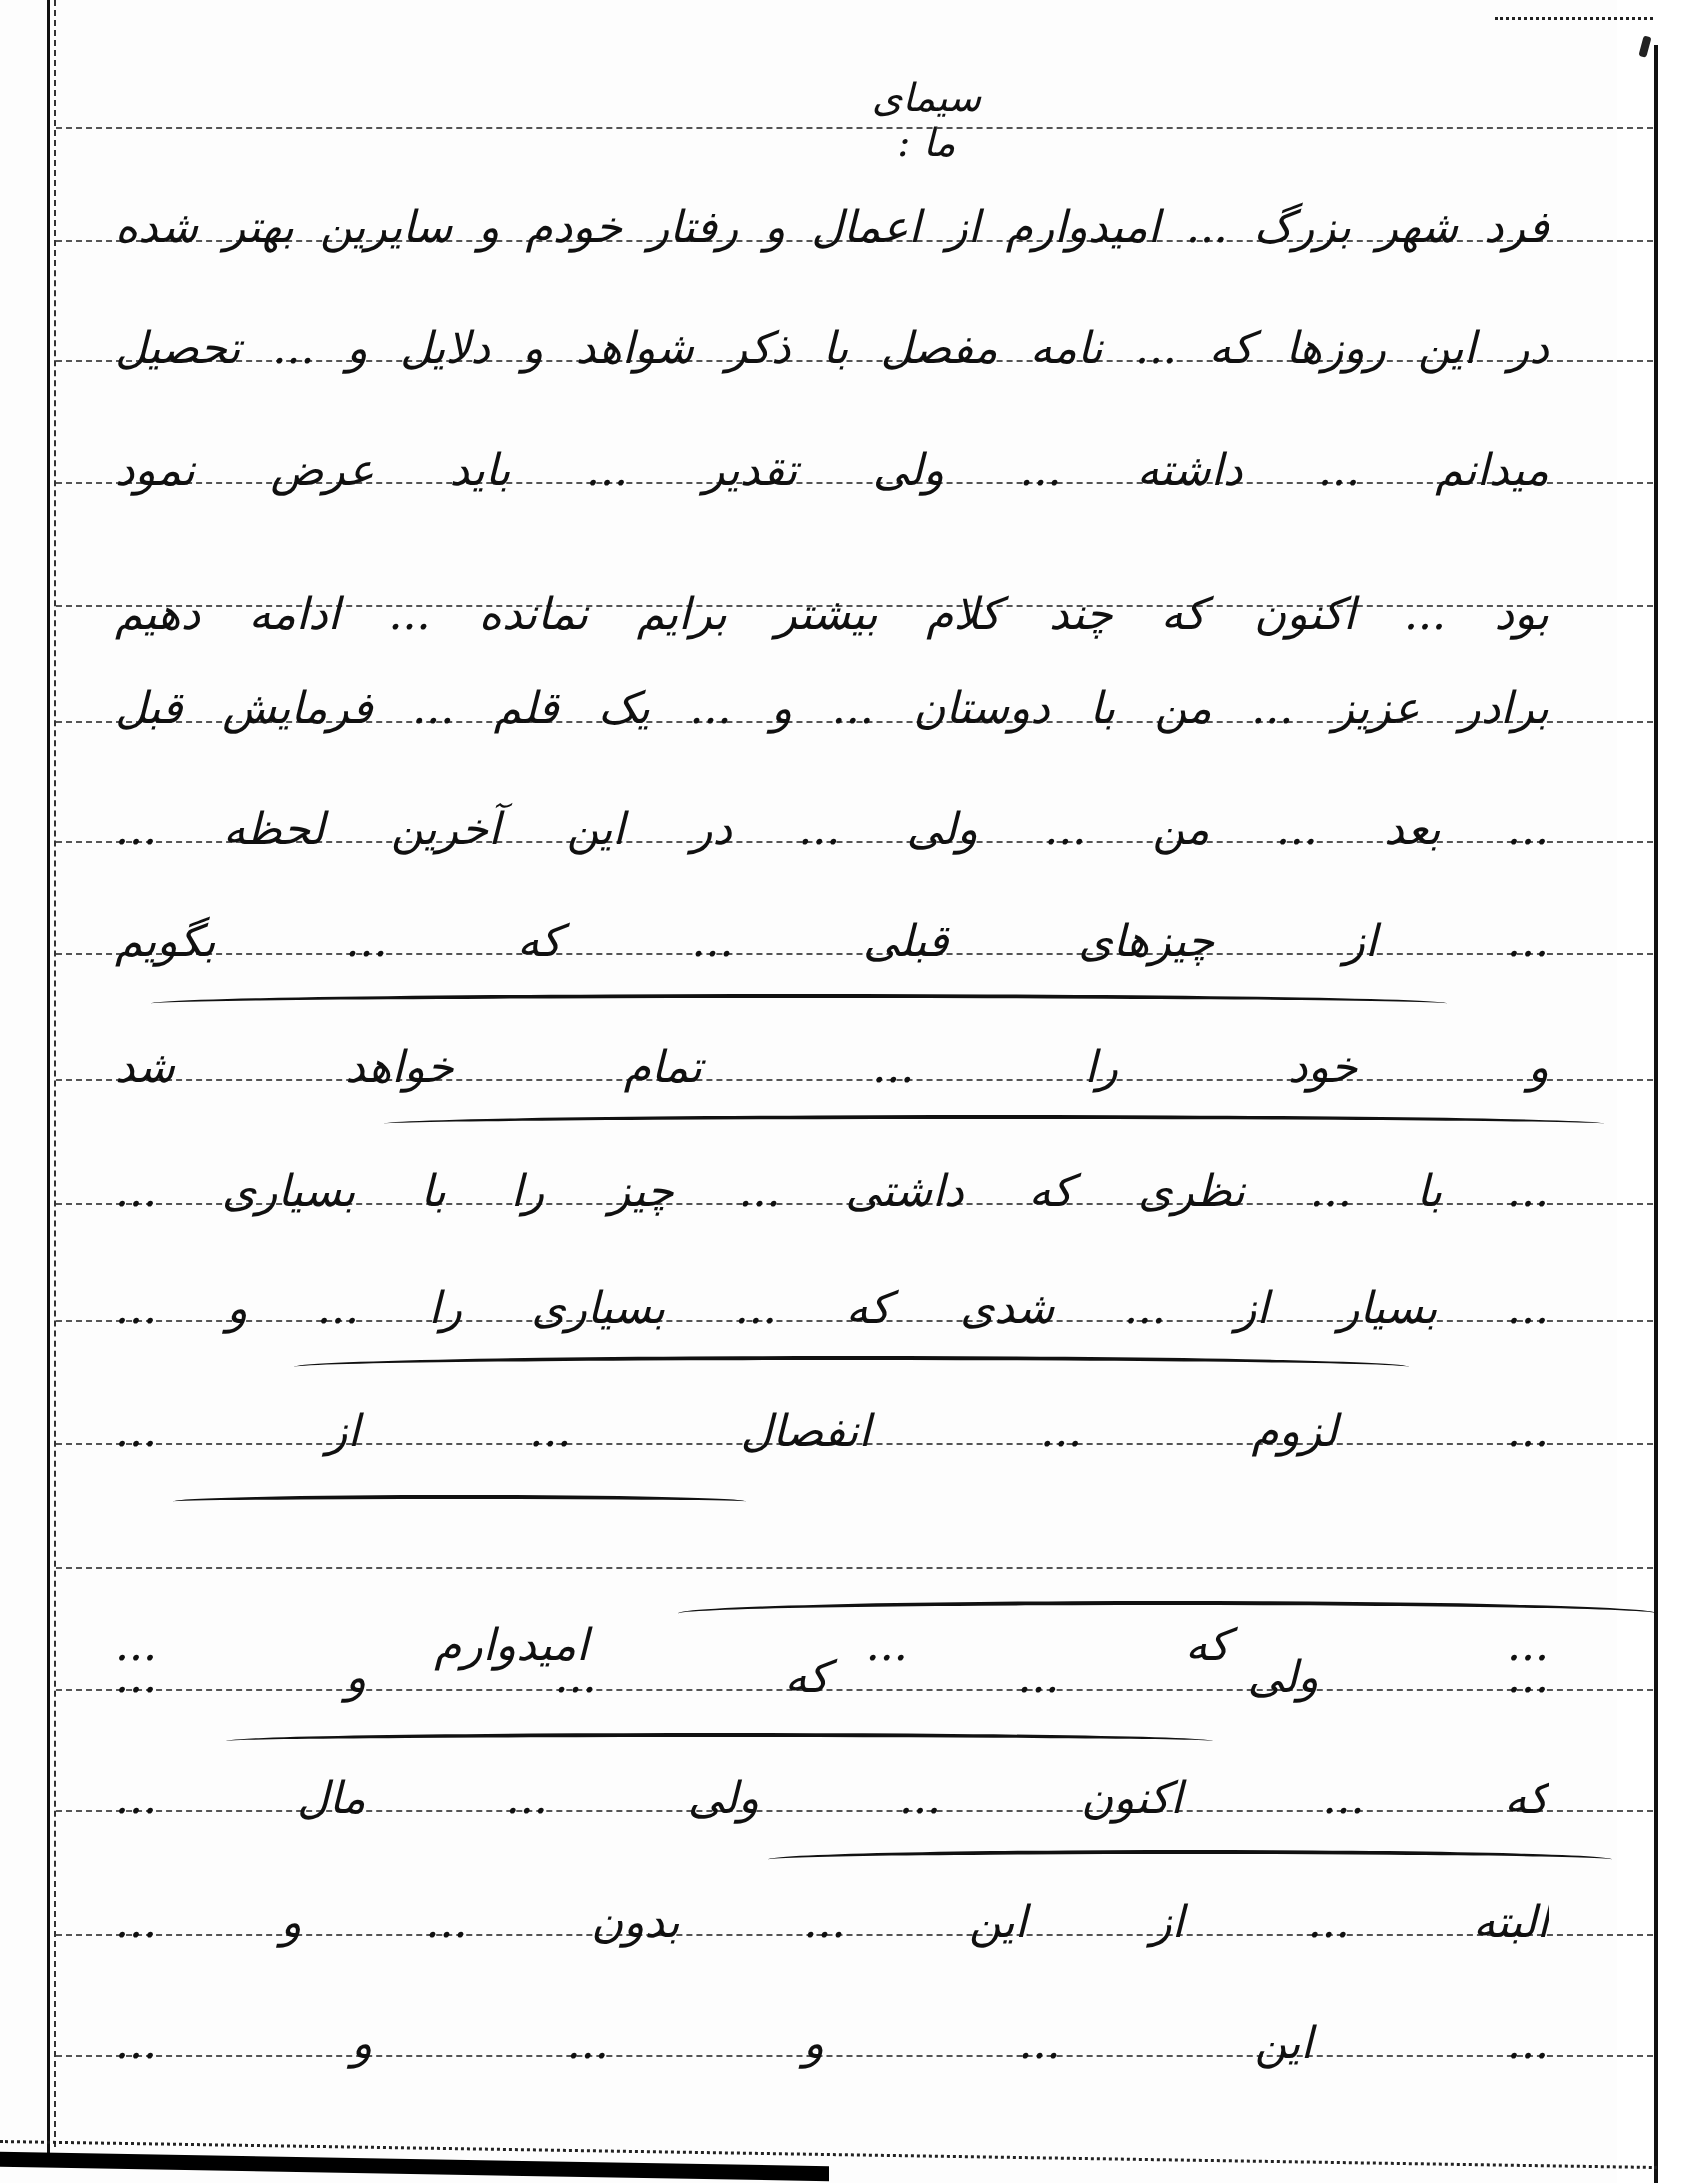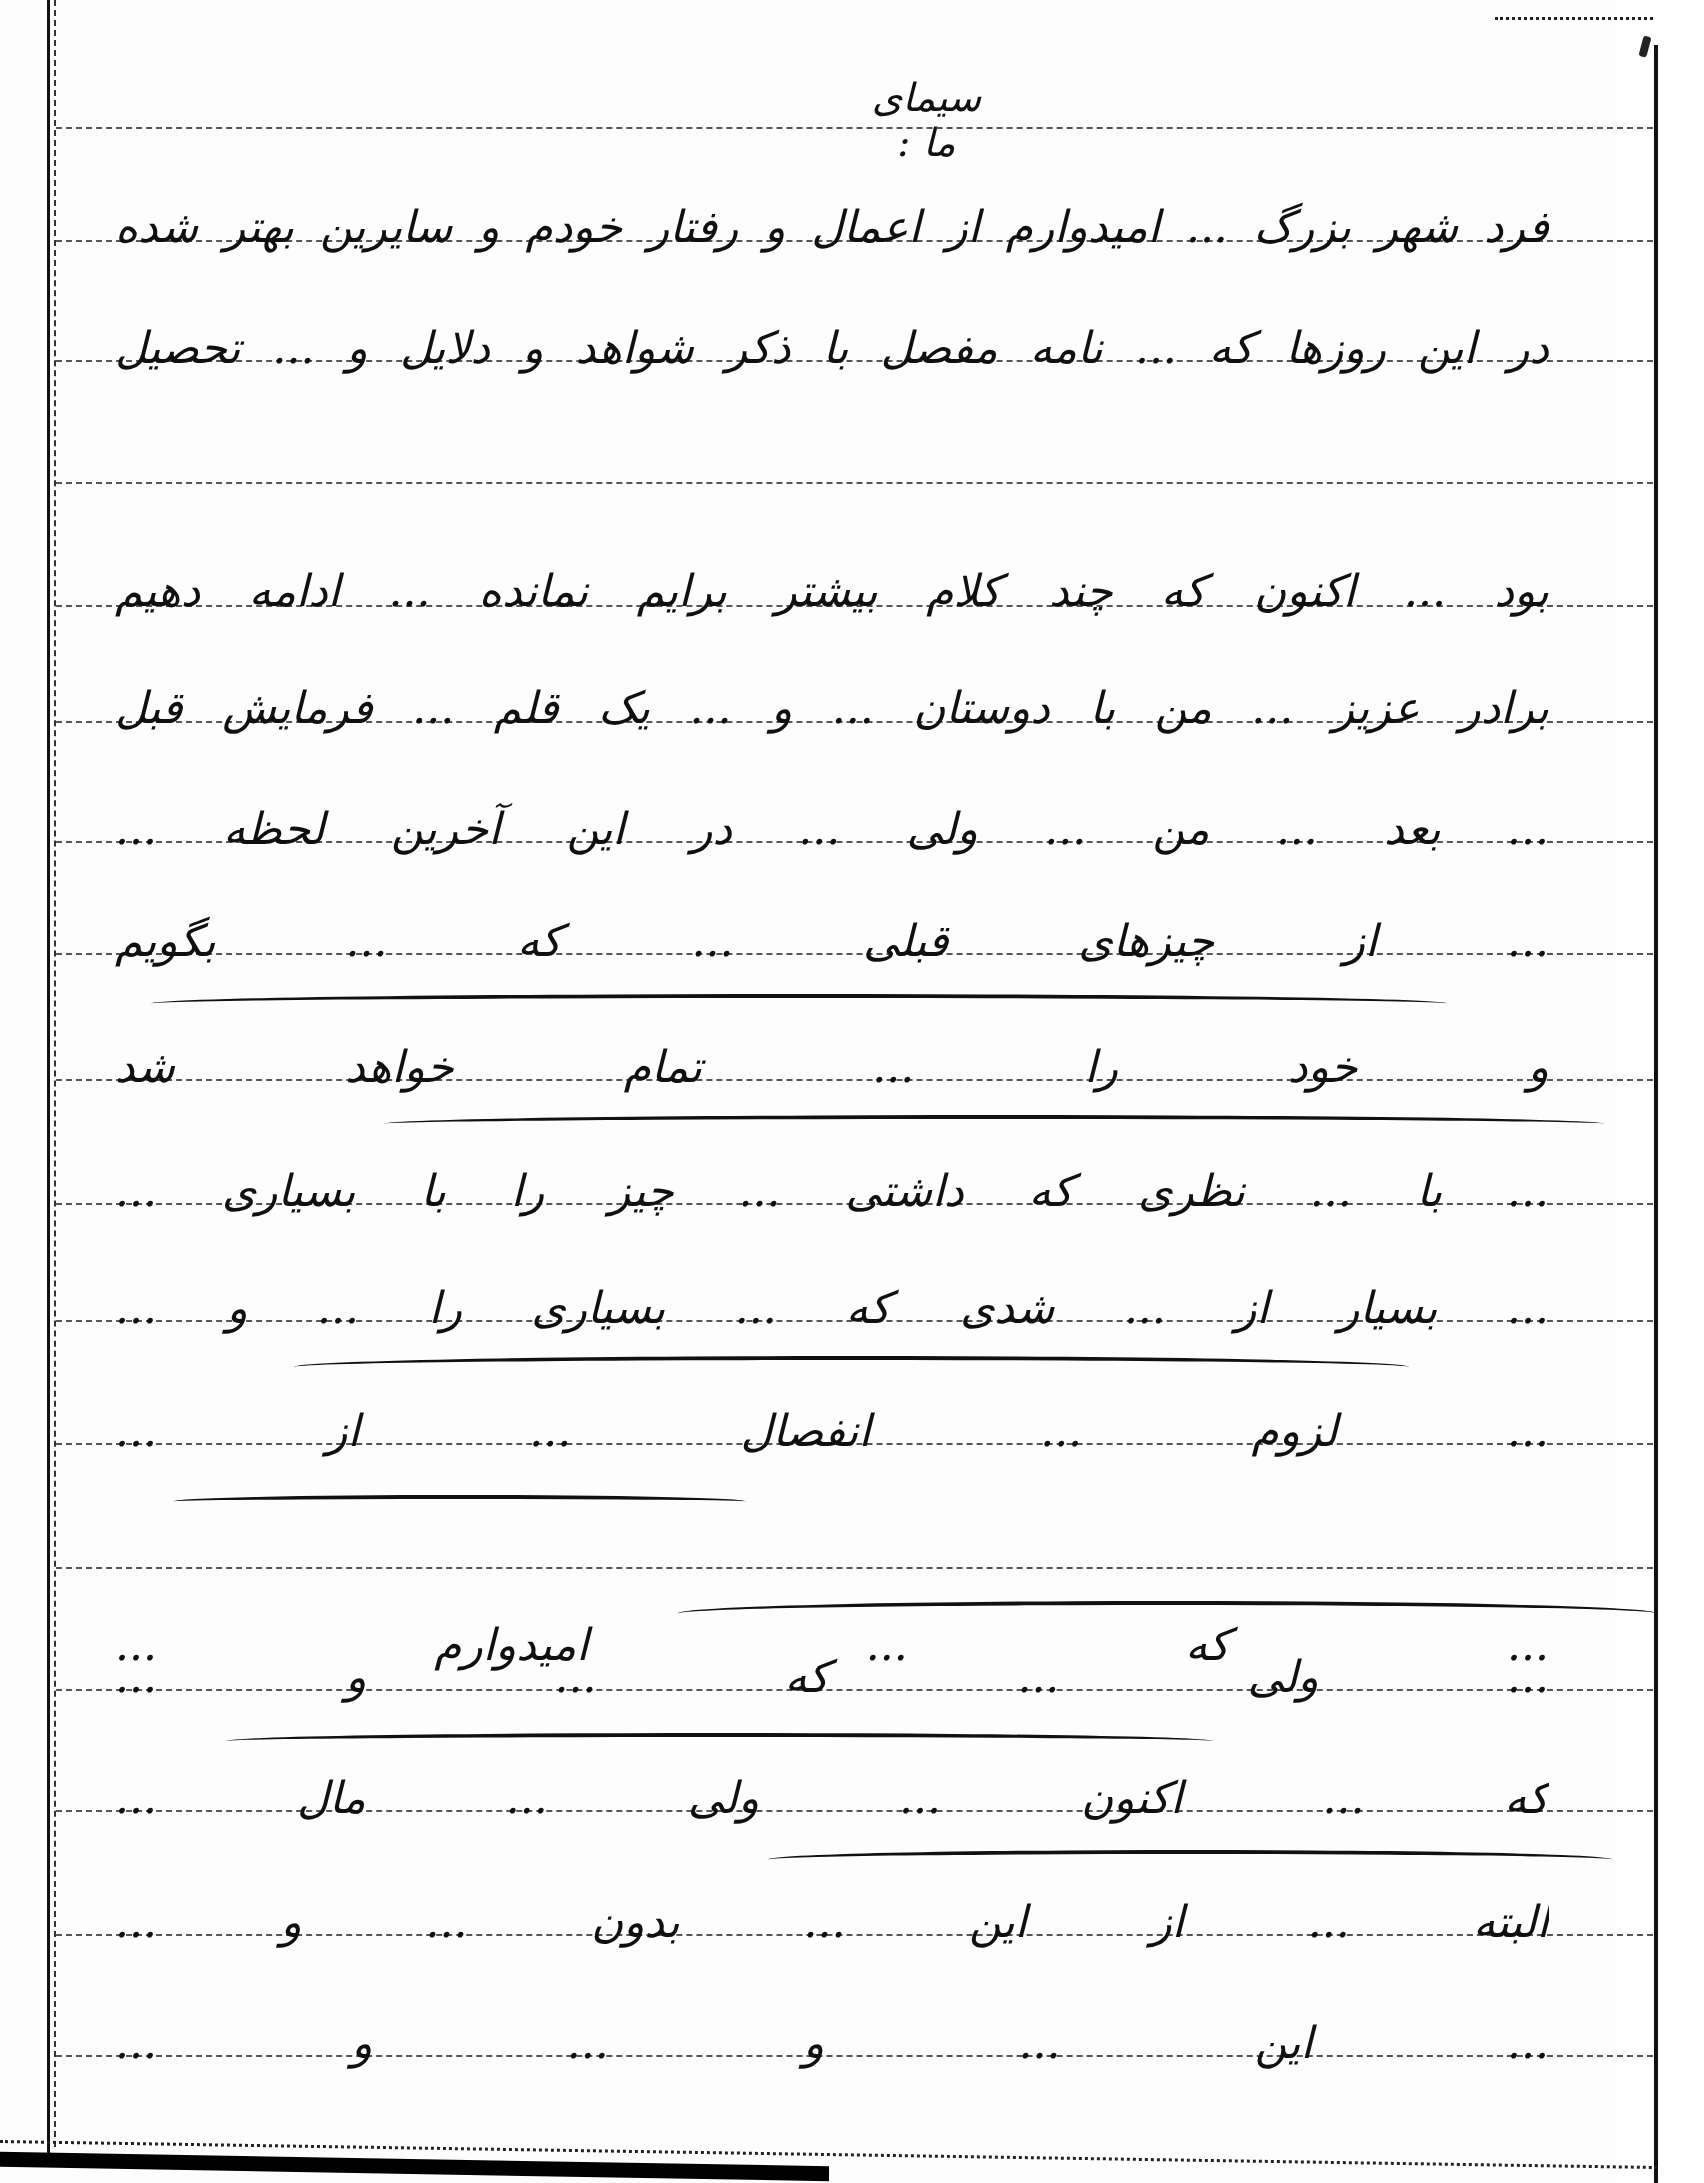--- a/index.html
+++ b/index.html
@@ -52,21 +52,22 @@
   <div class="ruled" style="top:1320px"></div>
   <div class="ruled" style="top:1443px"></div>
   <div class="ruled" style="top:1567px"></div>
   <div class="ruled" style="top:1689px"></div>
   <div class="ruled" style="top:1810px"></div>
   <div class="ruled" style="top:1934px"></div>
   <div class="ruled" style="top:2055px"></div>
 
   <div class="line-text" style="top:197px">فرد شهر بزرگ ... امیدوارم از اعمال و رفتار خودم و سایرین بهتر شده</div>
   <div class="line-text" style="top:318px">در این روزها که ... نامه مفصل با ذکر شواهد و دلایل و ... تحصیل</div>
-  <div class="line-text" style="top:561px">بود ... اکنون که چند کلام بیشتر برایم نمانده ... ادامه دهیم</div>
+  <div class="line-text" style="top:440px">میدانم ... داشته ... ولی تقدیر ... باید عرض نمود</div>
+  <div class="line-text" style="top:584px">بود ... اکنون که چند کلام بیشتر برایم نمانده ... ادامه دهیم</div>
   <div class="line-text" style="top:678px">برادر عزیز ... من با دوستان ... و ... یک قلم ... فرمایش قبل</div>
   <div class="line-text" style="top:799px">... بعد ... من ... ولی ... در این آخرین لحظه ...</div>
   <div class="line-text" style="top:911px">... از چیزهای قبلی ... که ... بگویم</div>
   <div class="line-text" style="top:1037px">و خود را ... تمام خواهد شد</div>
   <div class="line-text" style="top:1161px">... با ... نظری که داشتی ... چیز را با بسیاری ...</div>
   <div class="line-text" style="top:1278px">... بسیار از ... شدی که ... بسیاری را ... و ...</div>
   <div class="line-text" style="top:1401px">... لزوم ... انفصال ... از ...</div>
   <div class="line-text" style="top:1615px">... که ... امیدوارم ...</div>
   <div class="line-text" style="top:1647px">... ولی ... که ... و ...</div>
   <div class="line-text" style="top:1768px">که ... اکنون ... ولی ... مال ...</div>

